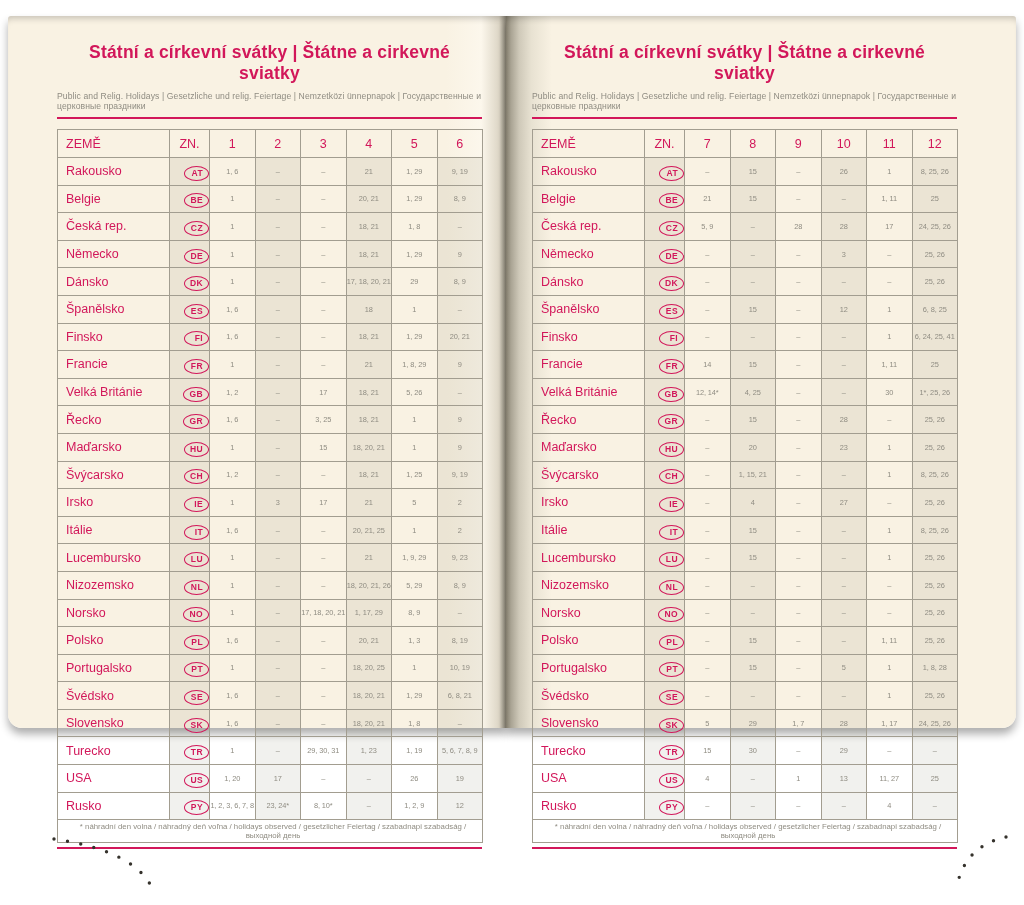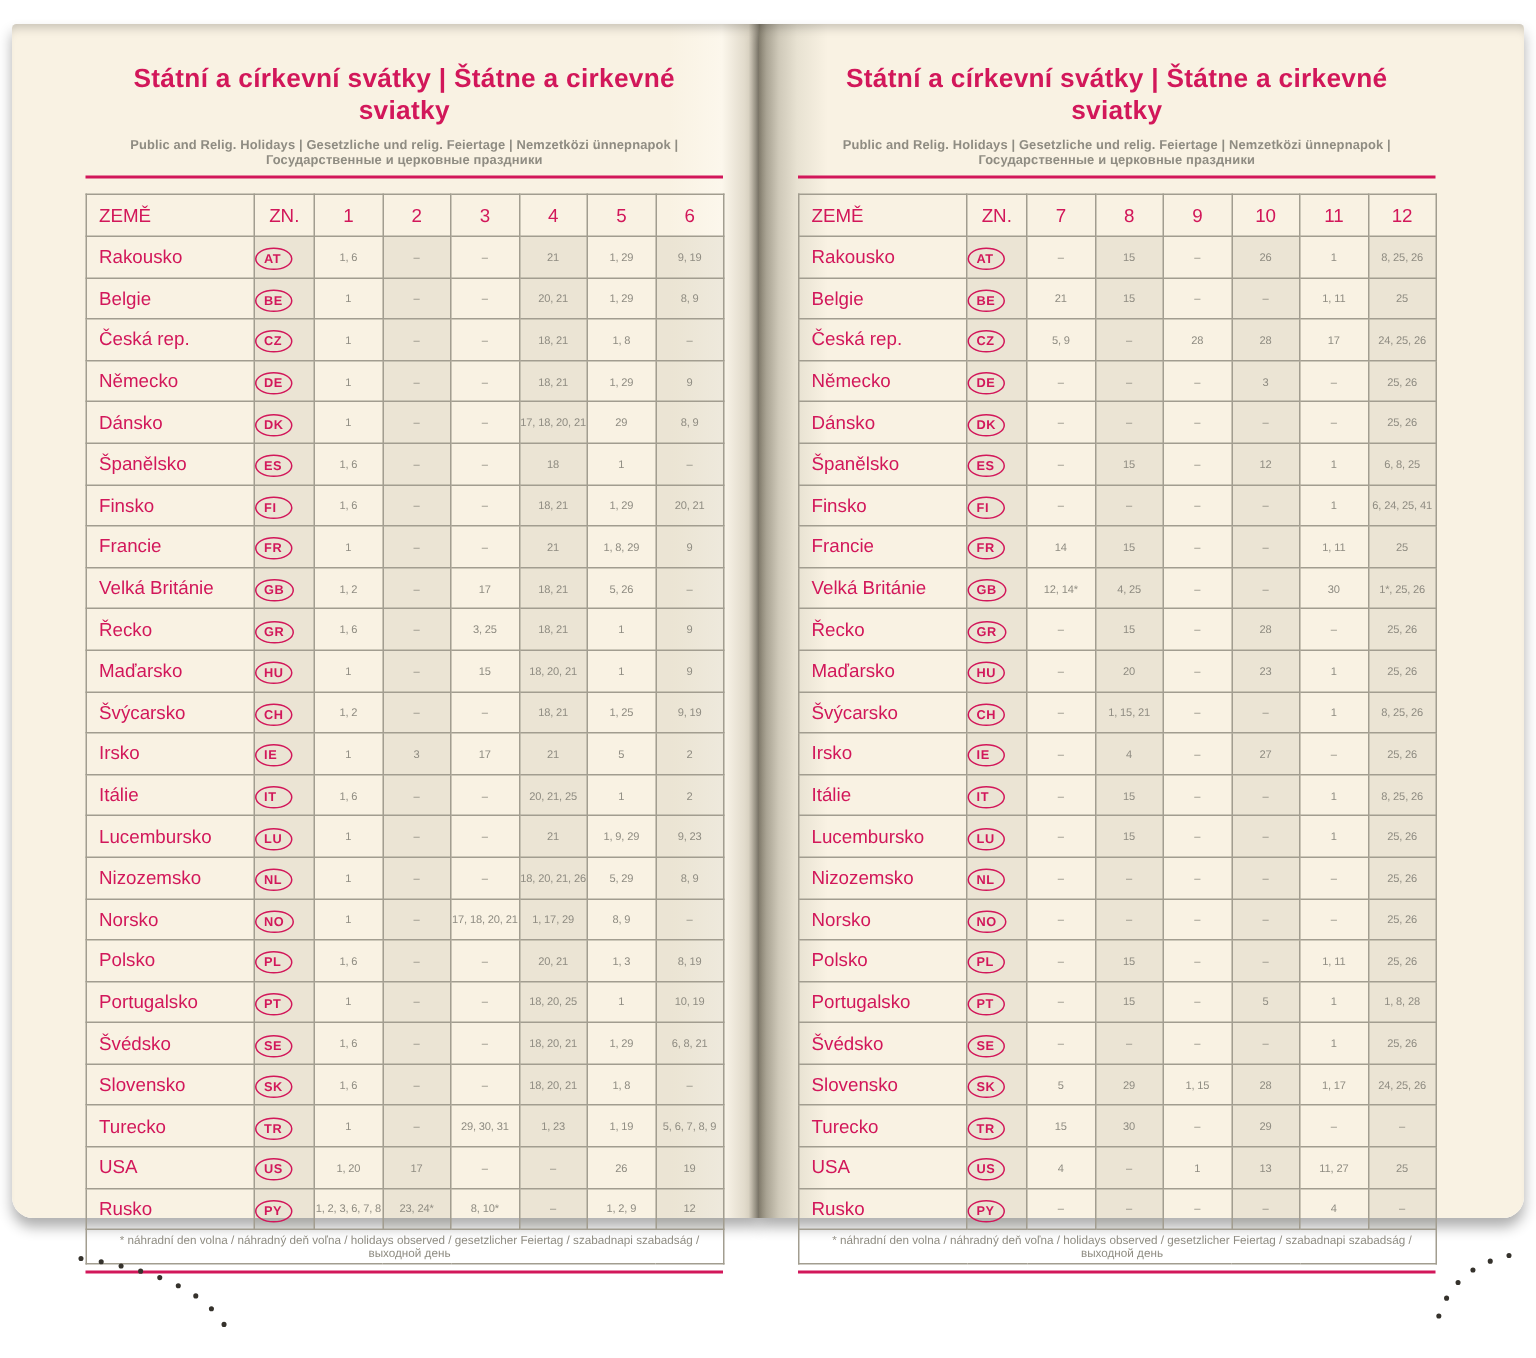--- a/index.html
+++ b/index.html
@@ -3,58 +3,58 @@
 <meta charset="utf-8">
 <style>
   html,body { margin:0; padding:0; }
   body {
     width:1024px; height:905px; position:relative; overflow:hidden;
     background:#ffffff;
     font-family:"Liberation Sans", sans-serif;
     --accent:#d2175a; --page:#f9f2e3; --border:#a29d90; --valtext:#8f8c82;
   }
   .page {
-    position:absolute; top:16px; height:796px; box-sizing:border-box;
+    position:absolute; top:16px; height:712px; box-sizing:border-box;
     box-shadow: 0 6px 9px rgba(0,0,0,0.32), inset 0 7px 7px -5px rgba(0,0,0,0.22);
   }
   .page.left {
     left:8px; width:498px; border-radius:3px 0 0 14px;
     background:linear-gradient(to right, var(--page) 0%, var(--page) 88%, #fcf7ec 95%, #ddd6c6 98.6%, #8f897a 100%);
   }
   .page.right {
     left:506px; width:510px; border-radius:0 3px 14px 0;
     background:linear-gradient(to right, #847e6e 0%, #aaa494 1%, #cfc9b9 2.6%, #e8e2d2 5%, var(--page) 9%);
   }
   .content { position:absolute; top:26px; width:425px; }
   .page.left  .content { left:49px; }
   .page.right .content { left:26px; }
 
   .title {
     text-align:center; color:var(--accent); font-weight:bold;
     font-size:17.5px; letter-spacing:0.2px; line-height:21px;
   }
   .subtitle {
-    text-align:center; color:var(--valtext); font-size:8.6px;
-    margin-top:7px; letter-spacing:0.1px; line-height:10px;font-weight:bold;
+    text-align:left; color:var(--valtext); font-size:8.6px;
+    margin-top:7px; letter-spacing:0.1px; line-height:10px;
   }
   .rule { height:2px; background:var(--accent); margin-top:6px; }
   .rule.bottom { margin-top:4px; }
 
   table {
     border-collapse:collapse; width:425px; margin-top:10px;
     table-layout:fixed; border:1.5px solid #948f82;
   }
   th, td { border:1px solid var(--border); box-sizing:border-box; padding:0; }
   col.c0 { width:112px; } col.c1 { width:40px; }
   col.cm { width:45.5px; }
   th { height:28px; color:var(--accent); font-size:12.5px; font-weight:normal; text-align:center; }
   th.c0 { text-align:left; padding-left:8px; }
   tbody td { height:27.6px; }
   td.country { color:var(--accent); font-weight:normal; font-size:12.5px; text-align:left; padding-left:8px; }
-  td.codecell { text-align:left;margin-top:24px; }
+  td.codecell { text-align:right;margin-top:24px; }
   .code {
     display:inline-block; min-width:13px; padding:1px 5px 2px;
     border:1.4px solid var(--accent); border-radius:50%;
     color:var(--accent); font-size:8.5px; font-weight:bold;
     letter-spacing:0.4px; line-height:10px;
   }
   td.val { text-align:center; color:var(--valtext); font-size:7.4px; letter-spacing:-0.1px; white-space:nowrap; }
   tbody td.shade { background:rgba(60,50,20,0.07); }
   tfoot td { height:23px; font-size:7.8px; color:var(--valtext); text-align:center; padding-left:6px; }
 
@@ -570,21 +570,21 @@
             <td class="val">–</td>
             <td class="val shade">–</td>
             <td class="val">1</td>
             <td class="val shade">25, 26</td>
           </tr>
           <tr>
             <td class="country">Slovensko</td>
             <td class="codecell shade"><span class="code">SK</span></td>
             <td class="val">5</td>
             <td class="val shade">29</td>
-            <td class="val">1, 15</td>
+            <td class="val">1, 7</td>
             <td class="val shade">28</td>
             <td class="val">1, 17</td>
             <td class="val shade">24, 25, 26</td>
           </tr>
           <tr>
             <td class="country">Turecko</td>
             <td class="codecell shade"><span class="code">TR</span></td>
             <td class="val">15</td>
             <td class="val shade">30</td>
             <td class="val">–</td>

